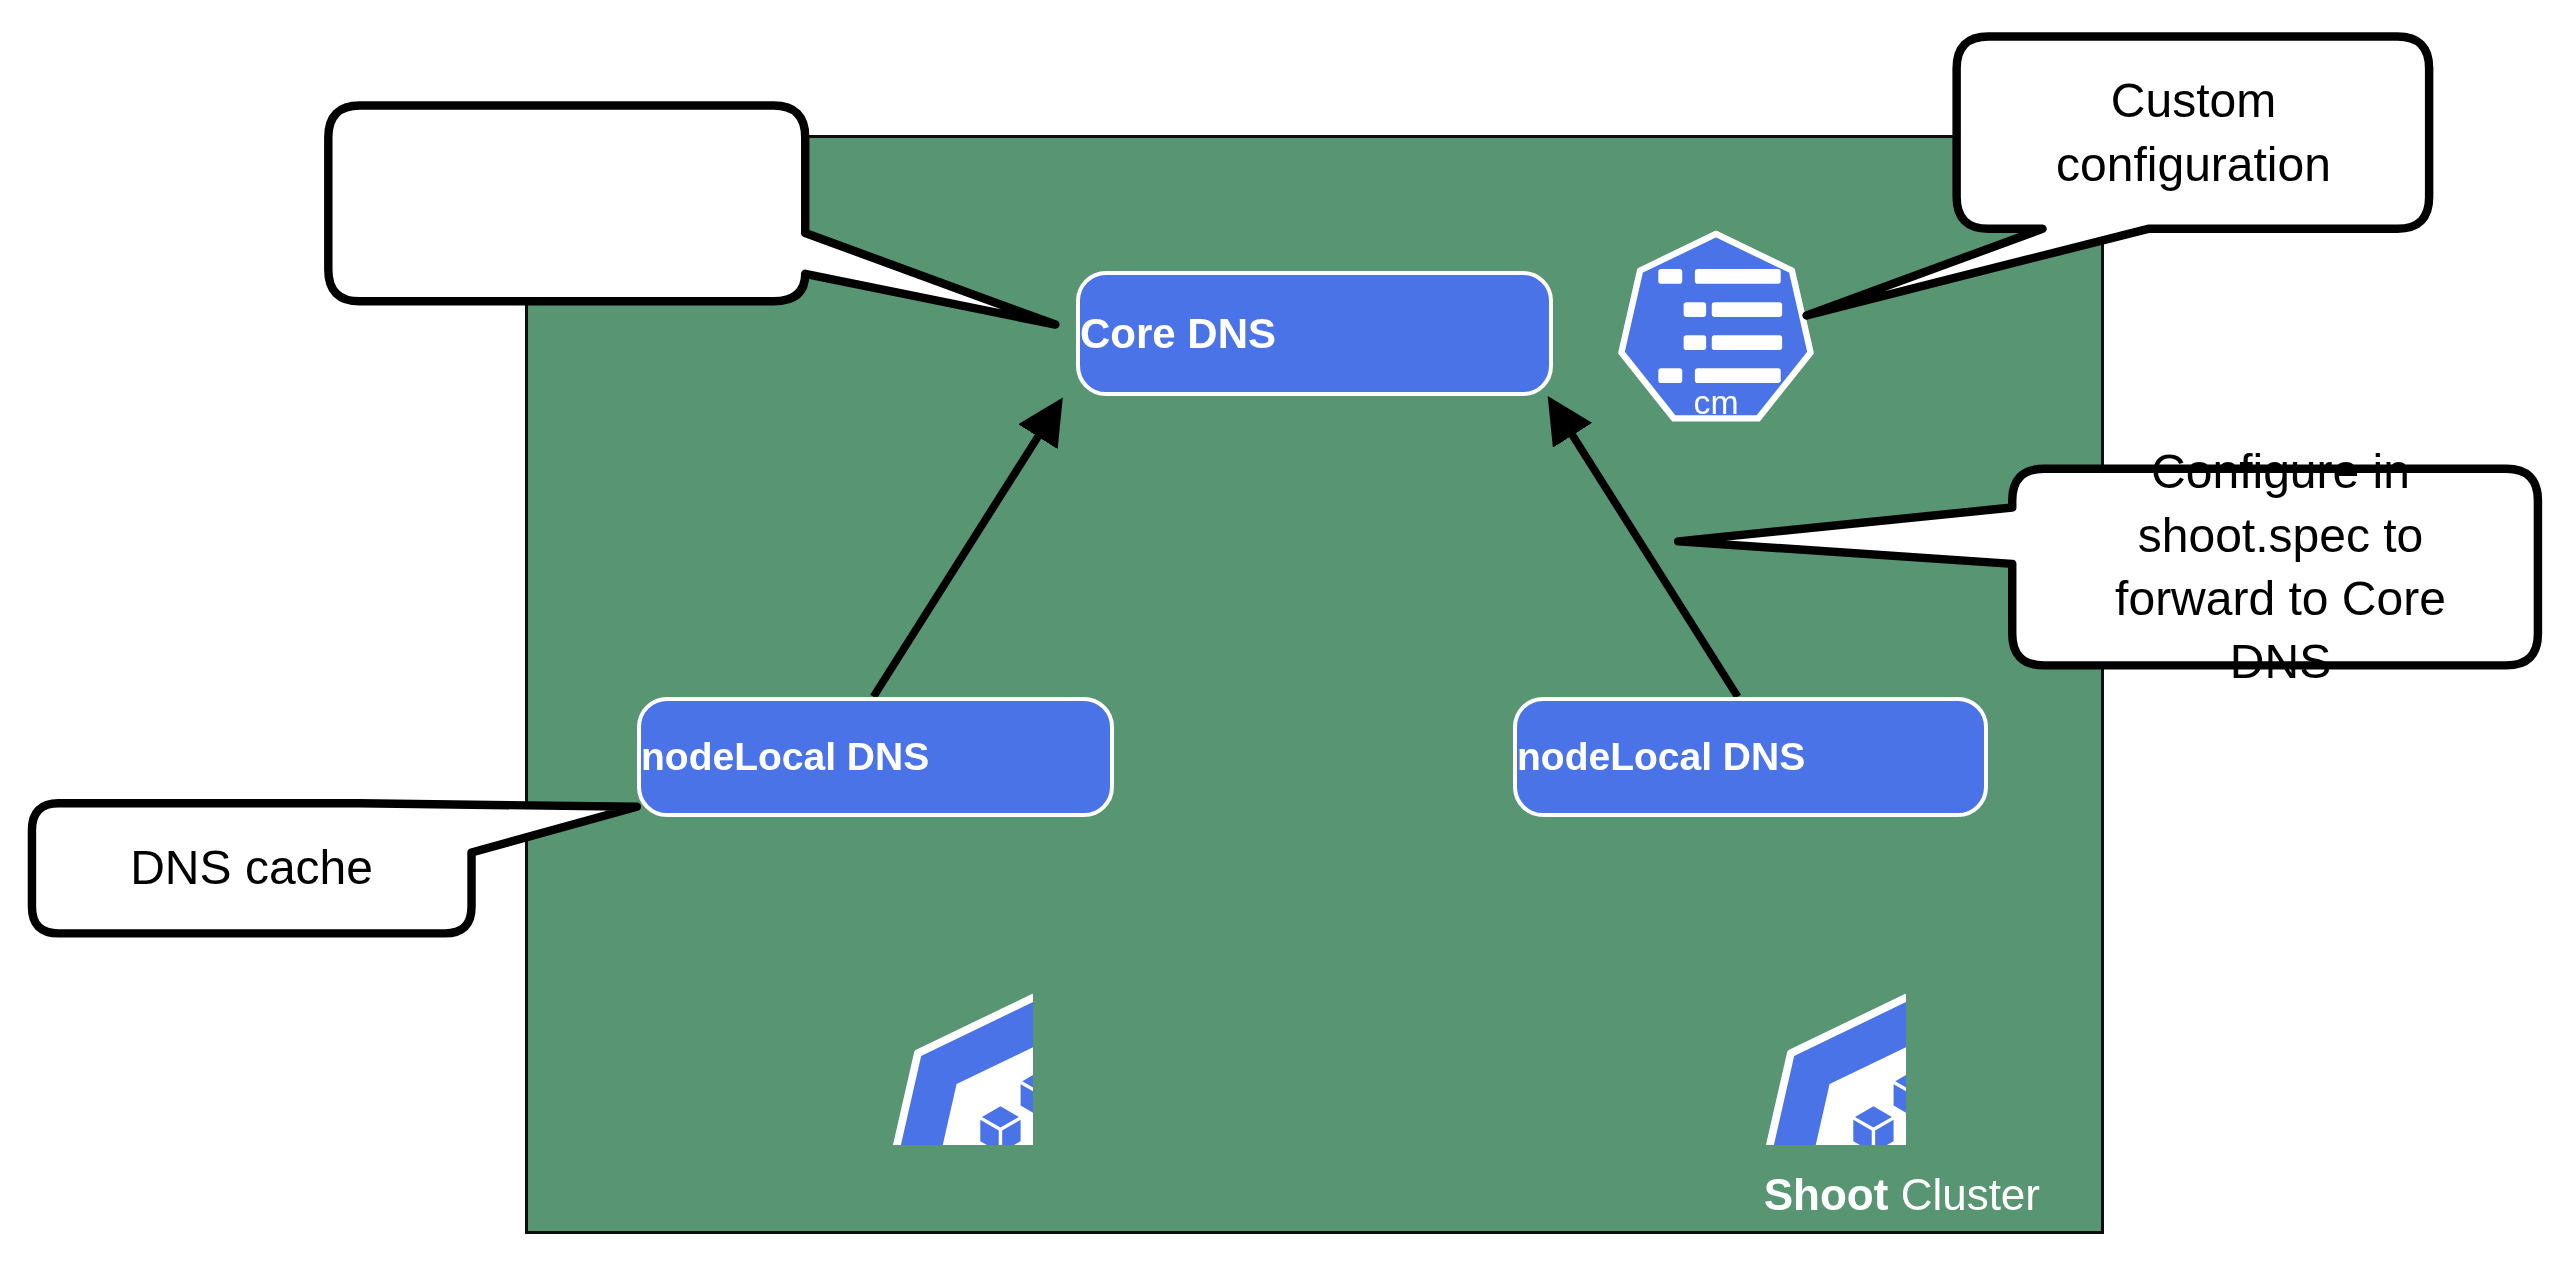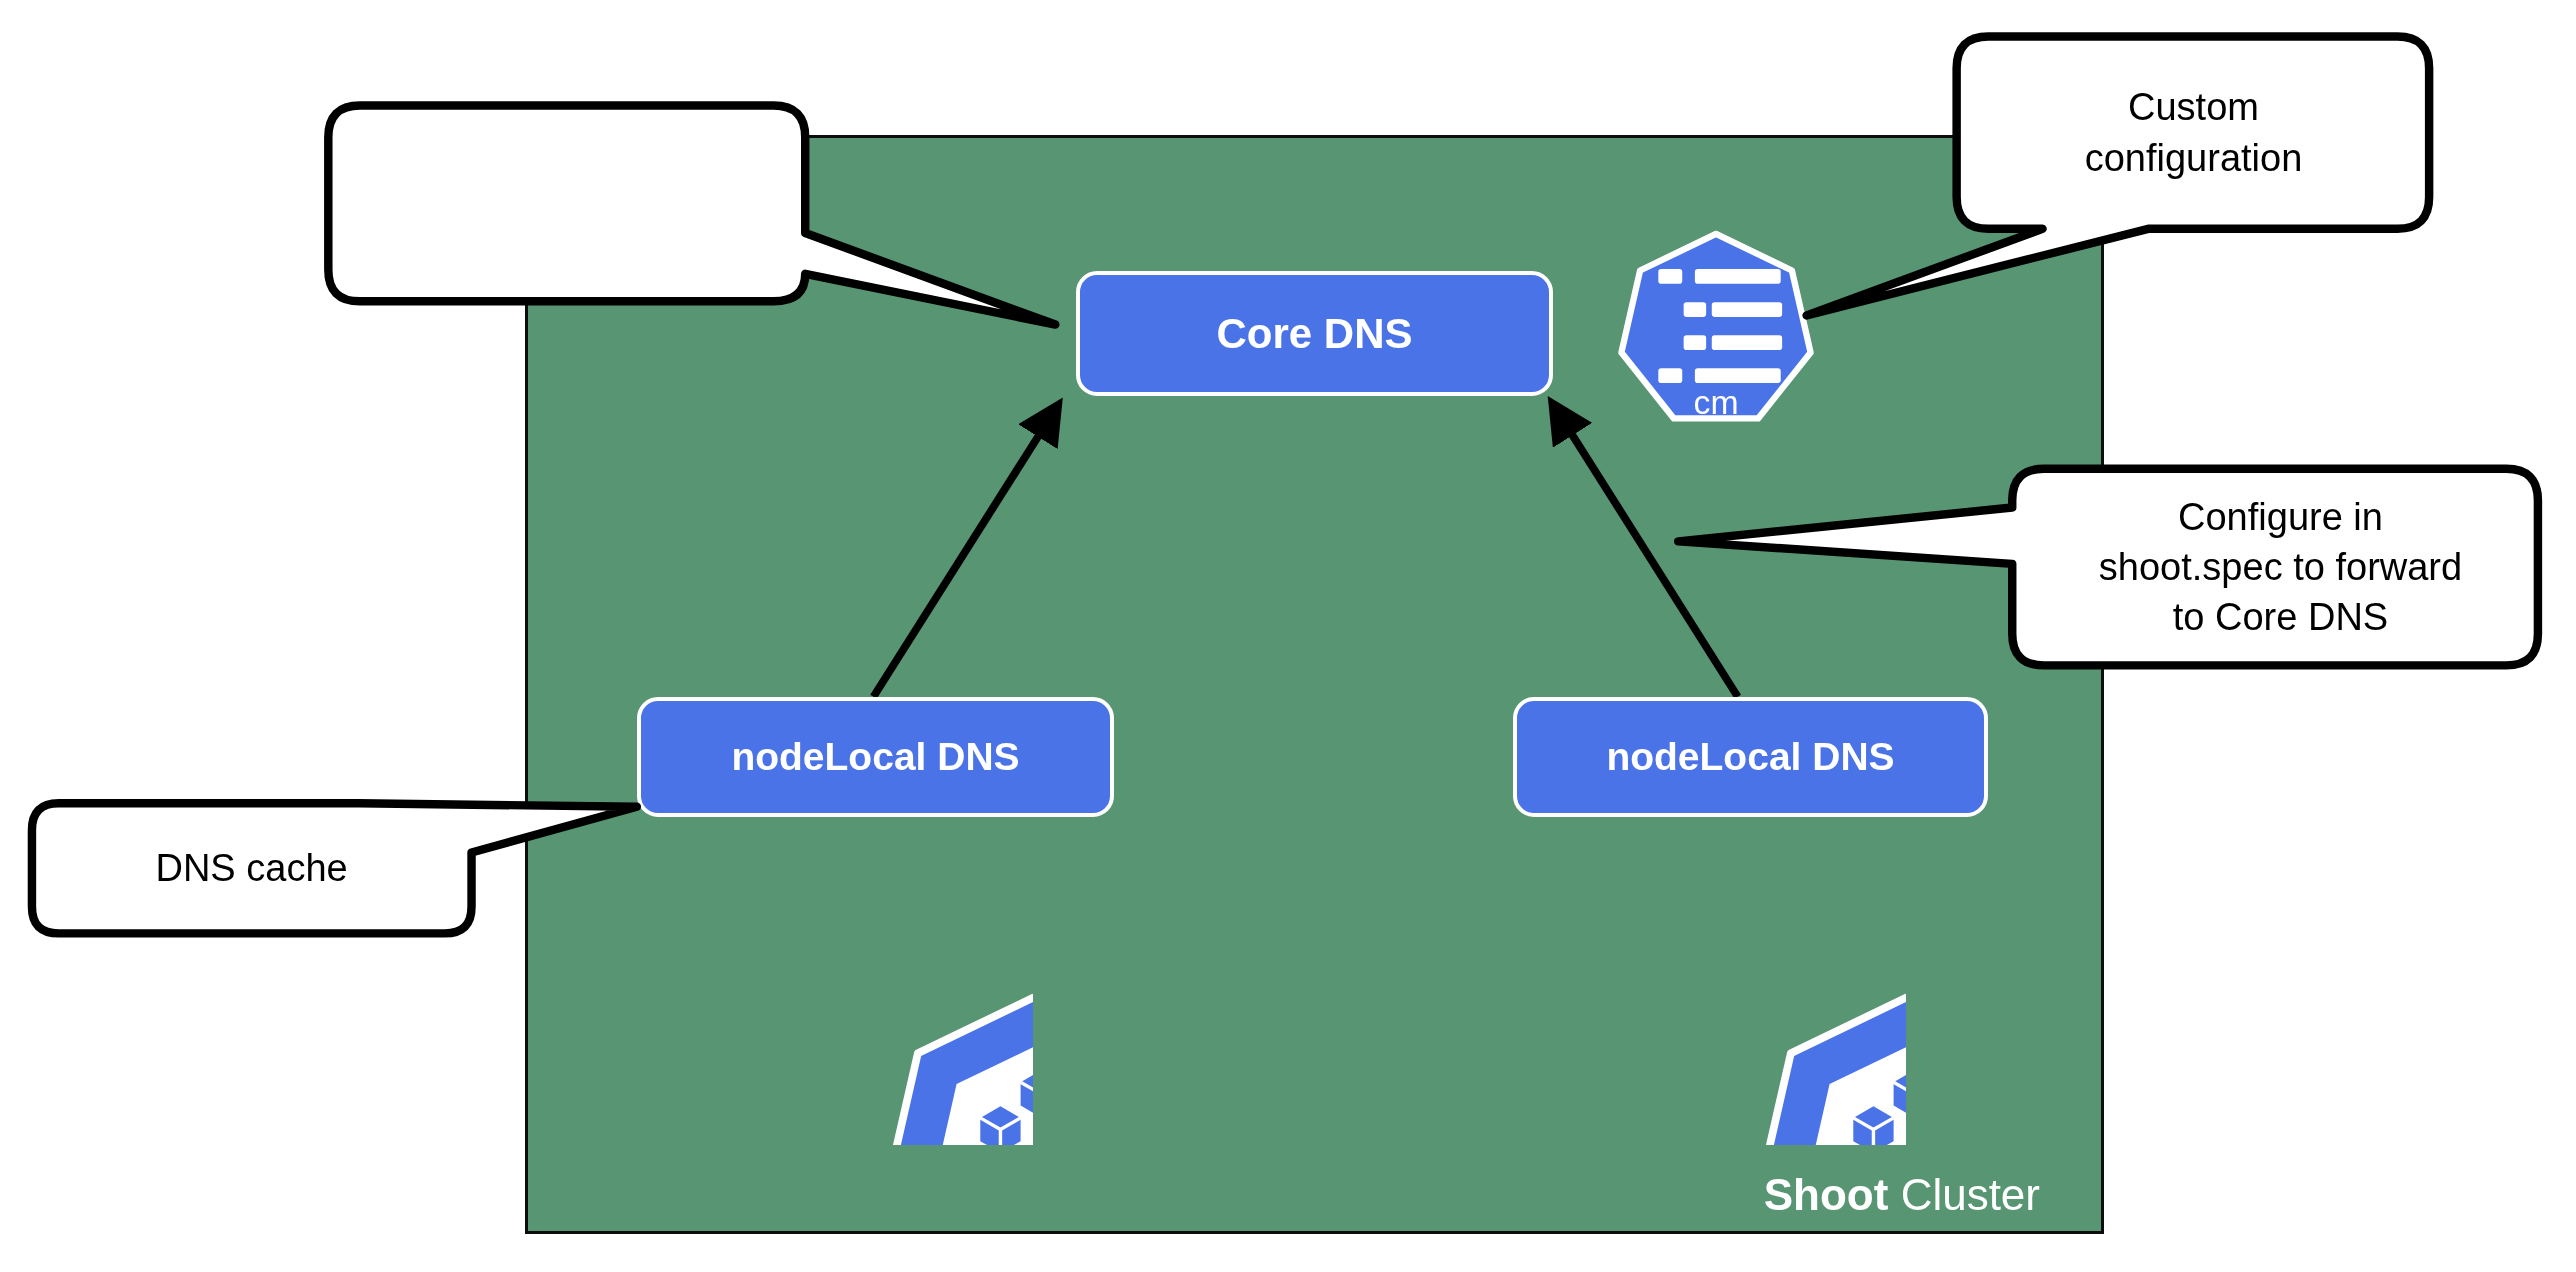--- a/index.html
+++ b/index.html
@@ -12,33 +12,33 @@
     background:#579573;border:3.5px solid #0d0d0d;box-sizing:border-box;z-index:1;
   }
   .cluster-label{
     position:absolute;right:61px;bottom:11.3px;color:#ffffff;font-size:44px;z-index:2;
     white-space:nowrap;
   }
   .cluster-label .bold{font-weight:bold;}
   .cluster-label .reg{font-weight:normal;margin-left:0.28em;}
   .arrow-layer{position:absolute;left:0;top:0;width:2576px;height:1273px;z-index:3;pointer-events:none;}
   .node-box{
-    position:absolute;background:#4a73e8;border:4.2px solid #ffffff;border-radius:21px;
-    box-sizing:border-box;display:flex;align-items:center;justify-content:center;
+    position:absolute;background:#4a73e8;border:4.2px solid #ffffff;border-radius:30px;
+    box-sizing:border-box;display:flex;align-items:center;
     color:#ffffff;font-weight:bold;z-index:4;text-align:center;
   }
   .box-core{left:1076px;top:271px;width:477px;height:125px;font-size:42px;}
   .box-nl-left{left:637px;top:697px;width:477px;height:120px;font-size:39px;}
   .box-nl-right{left:1513px;top:697px;width:475px;height:120px;font-size:39px;}
   .icon{position:absolute;z-index:4;}
   .callout{position:absolute;z-index:6;}
   .callout svg{position:absolute;left:0;top:0;overflow:visible;}
   .callout .txt{
     position:absolute;display:flex;align-items:center;justify-content:center;
-    text-align:center;color:#000000;font-size:38px;line-height:1.32;box-sizing:border-box;
+    text-align:center;color:#000000;font-size:48px;line-height:1.32;box-sizing:border-box;
   }
 </style>
 </head>
 <body>
 
 <div class="canvas">
 
   <div class="cluster">
     <div class="cluster-label">
       <span class="bold">Shoot</span><span class="reg">Cluster</span>

